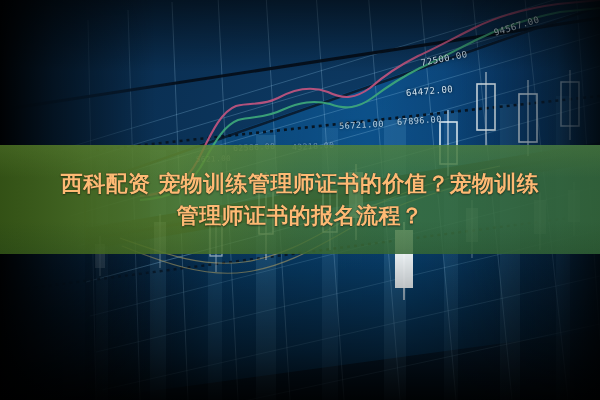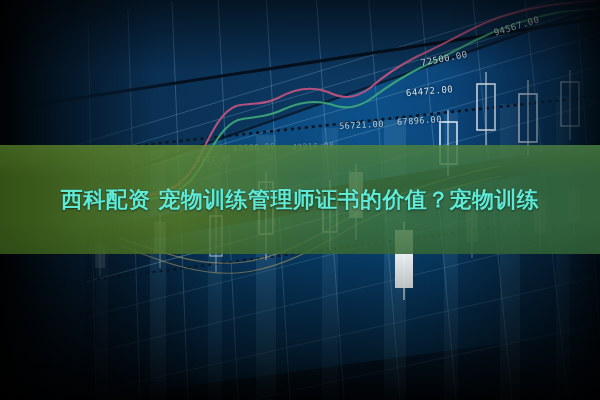--- a/index.html
+++ b/index.html
@@ -57,21 +57,21 @@
     background:linear-gradient(180deg, rgba(120,160,70,.20) 0%, rgba(0,0,0,0) 30%,
                                        rgba(0,0,0,0) 70%, rgba(20,50,20,.20) 100%);
   }
 
   .title-wrap{
     position:absolute;left:0;right:0;top:145px;height:109px;
     display:flex;flex-direction:column;align-items:center;justify-content:center;
     gap:2px;
   }
   .title-line{
-    color:#5eead4;
+    color:#fdba74;
     font-weight:700;
     font-size:22px;
     line-height:30px;
     letter-spacing:.4px;
     text-shadow:0 1px 2px rgba(0,0,0,.45), 0 0 1px rgba(0,0,0,.6);
     white-space:nowrap;
   }
 </style>
 </head>
 <body>
@@ -276,15 +276,16 @@
     <span class="plabel" style="left:196px;top:155px;font-size:7.5px;opacity:.38;transform:rotate(-2deg);transform-origin:left center;">5621.00</span>
   </div>
 
   <div class="bg-vig"></div>
 
   <div class="banner"></div>
   <div class="banner-soft"></div>
 
   <div class="title-wrap">
     <div class="title-line">西科配资 宠物训练管理师证书的价值？宠物训练</div>
+    <div class="title-line">管理师证书的报名流程？</div>
   </div>
 
 </div>
 
 </body></html>

